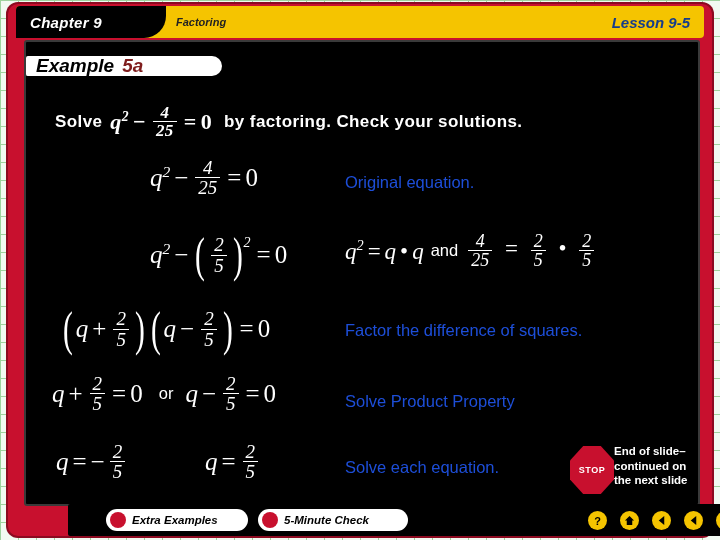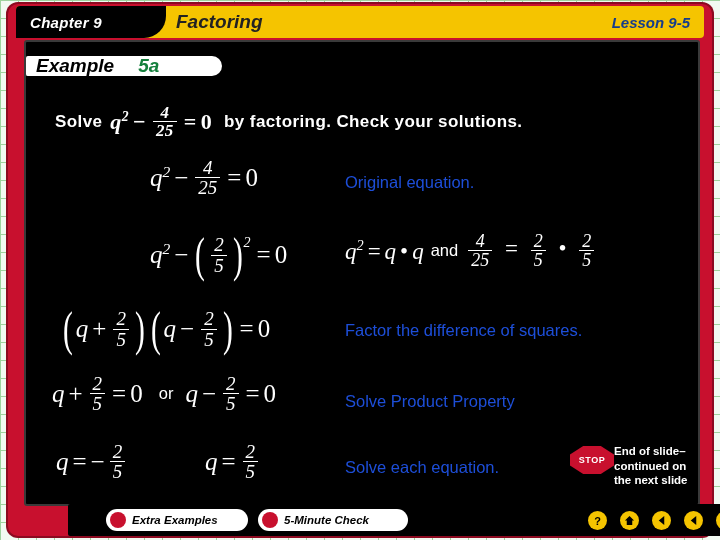--- a/index.html
+++ b/index.html
@@ -36,35 +36,35 @@
   .banner-chapter{
     position:absolute;left:0px;top:0px;width:150px;height:32px;
     background:#000000;color:#ffffff;
     border-top-left-radius:4px;border-bottom-right-radius:22px;
     font-style:italic;font-weight:bold;font-size:15px;
     display:flex;align-items:center;padding-left:14px;box-sizing:border-box;
     letter-spacing:.3px;
   }
   .banner-topic{
     position:absolute;left:160px;top:0;height:32px;display:flex;align-items:center;
-    color:#222;font-style:italic;font-weight:bold;font-size:19px;
+    color:#222;font-style:italic;font-weight:bold;font-size:11px;
   }
   .banner-lesson{
     position:absolute;right:14px;top:0;height:32px;display:flex;align-items:center;
     color:#143c8c;font-style:italic;font-weight:bold;font-size:15px;
   }
 
   
   .example-tab{
     position:absolute;left:26px;top:56px;width:196px;height:20px;
     background:#ffffff;border-radius:3px 16px 16px 3px;
     display:flex;align-items:center;padding-left:10px;box-sizing:border-box;
     color:#000;font-style:italic;font-weight:bold;font-size:19px;
   }
-  .example-tab .num{color:#15803d;margin-left:24px;}
+  .example-tab .num{color:#7f1d1d;margin-left:8px;}
 
   
   .solveline{
     position:absolute;left:55px;top:104px;color:#ffffff;
     font-size:17px;font-weight:bold;letter-spacing:.4px;
     display:flex;align-items:center;
   }
   .mathimg{font-family:"Liberation Serif", serif;font-style:italic;color:#ffffff;}
 
   
@@ -79,21 +79,21 @@
   .mrow{position:absolute;color:#ffffff;display:flex;align-items:center;
         font-size:25px;font-family:"Liberation Serif", serif;}
 
   .paren{font-size:1.9em;font-family:"Liberation Serif", serif;font-style:normal;
          display:inline-block;transform:scaleX(.62);}
 
   .rtext{position:absolute;color:#1d4ed8;font-size:16.5px;font-family:"Liberation Sans", sans-serif;}
 
   
   .stopwrap{position:absolute;left:570px;top:446px;width:46px;height:46px;}
-  .stopsign{width:44px;height:28px;background:#c8102e;
+  .stopsign{width:44px;height:48px;background:#c8102e;
     clip-path:polygon(30% 0,70% 0,100% 30%,100% 70%,70% 100%,30% 100%,0 70%,0 30%);
     display:flex;align-items:center;justify-content:center;}
   .stopsign span{color:#fff;font-size:9px;font-weight:bold;letter-spacing:.5px;}
   .endslide{position:absolute;left:614px;top:444px;color:#ffffff;font-size:11.5px;
     font-weight:bold;line-height:1.28;}
 
   
   .bottombar{position:absolute;left:24px;top:504px;width:672px;height:32px;
     background:#000000;border-radius:2px;margin-left:44px;}
   .pill{

